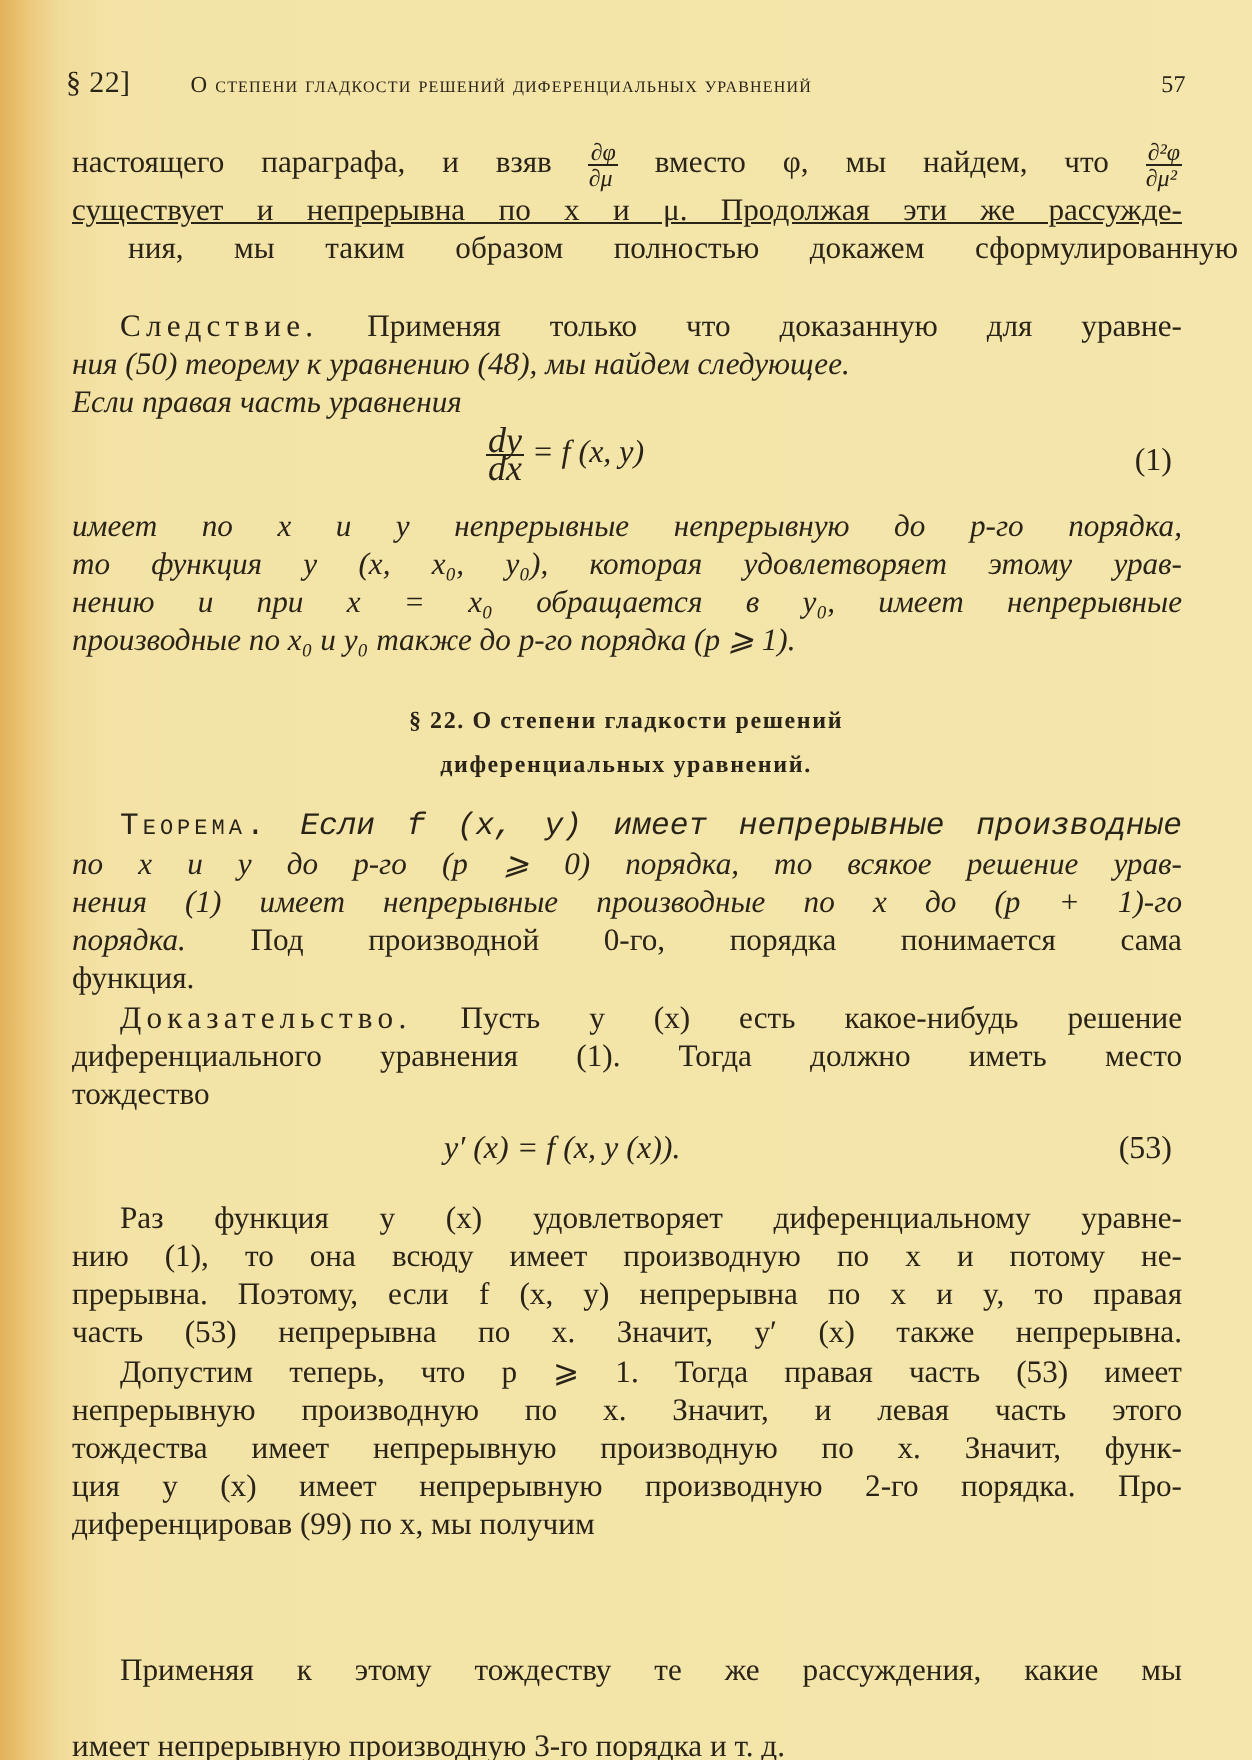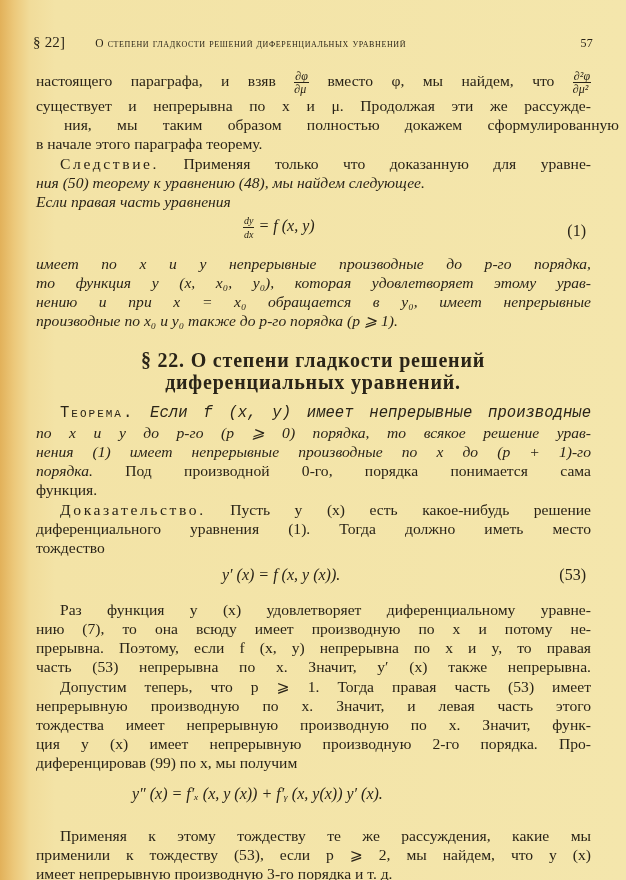--- a/index.html
+++ b/index.html
@@ -25,58 +25,57 @@
     }
     .line.last { text-align-last: left; }
     .line.ind { left: 60px; width: 531px; }
     .it { font-style: italic; }
     .sp { letter-spacing: 2.6px; }
     .frac { display: inline-block; vertical-align: middle; text-align: center; font-style: italic; font-size: 12px; line-height: 12px; }
     .frac .num { display: block; border-bottom: 1px solid #2a2418; padding: 0 1px; }
     .frac .den { display: block; }
     .eq { position: absolute; font-size: 16px; white-space: nowrap; }
     .eqno { position: absolute; font-size: 16px; right: 40px; }
-    .sec-title { position: absolute; left: 0; width: 626px; text-align: center; font-size: 20px; font-weight: bold; letter-spacing: 0.8px; line-height: 21px; }
+    .sec-title { position: absolute; left: 0; width: 626px; text-align: center; font-size: 12px; font-weight: bold; letter-spacing: 0.8px; line-height: 21px; }
     .sc { font-variant: small-caps; letter-spacing: 2px; }
   </style>
 </head>
 <body>
 
 <div class="page">
 
   <div class="runhead">
     <span>§ 22]</span>
     <span class="rh-title">О степени гладкости решений диференциальных уравнений</span>
     <span class="rh-page">57</span>
   </div>
 
   <div class="line" style="top:70px;">
     <span>настоящего параграфа, и взяв</span>
     <span class="frac"><span class="num">∂φ</span><span class="den">∂μ</span></span>
     <span>вместо φ, мы найдем, что</span>
     <span class="frac"><span class="num">∂²φ</span><span class="den">∂μ²</span></span>
   </div>
-  <div class="line" style="top:96px;">существует и непрерывна по x и μ. Продолжая эти же рассужде-</div>
+  <div class="line" style="top:96px;text-decoration:underline;">существует и непрерывна по x и μ. Продолжая эти же рассужде-</div>
   <div class="line" style="top:115px;margin-left:28px;">ния, мы таким образом полностью докажем сформулированную</div>
-  <div class="line last" style="top:134px;">в начале этого параграфа теорему.</div>
 
   <div class="line ind" style="top:154px;">
     <span class="sp">Следствие.</span>
     <span>Применяя только что доказанную для уравне-</span>
   </div>
   <div class="line last" style="top:173px;font-style:italic;">ния (50) теорему к уравнению (48), мы найдем следующее.</div>
   <div class="line last it" style="top:192px;">Если правая часть уравнения</div>
 
   <div class="eq" style="top:214px; left:243px;">
-    <span class="frac" style="font-size:10px;line-height:13px;"><span class="num">dy</span><span class="den">dx</span></span>
+    <span class="frac" style="font-size:18px;line-height:13px;"><span class="num">dy</span><span class="den">dx</span></span>
     <span class="it">= f (x, y)</span>
   </div>
   <div class="eqno" style="top:222px;">(1)</div>
 
-  <div class="line it" style="top:254px;">имеет по x и y непрерывные производные до p-го порядка,</div>
+  <div class="line it" style="top:254px;">имеет по x и y непрерывные непрерывную до p-го порядка,</div>
   <div class="line it" style="top:292px;">нению и при x = x₀ обращается в y₀, имеет непрерывные</div>
   <div class="line it" style="top:273px;">то функция y (x, x₀, y₀), которая удовлетворяет этому урав-</div>
   <div class="line last it" style="top:311px;">производные по x₀ и y₀ также до p-го порядка (p ⩾ 1).</div>
 
   <div class="sec-title" style="top:350px;">§ 22. О степени гладкости решений</div>
   <div class="sec-title" style="top:372px;">диференциальных уравнений.</div>
 
   <div class="line ind" style="top:404px;font-family:Liberation Mono, monospace;">
     <span class="sc">Теорема.</span>
     <span class="it">Если f (x, y) имеет непрерывные производные</span>
@@ -92,28 +91,26 @@
   <div class="line ind" style="top:500px;">
     <span class="sp">Доказательство.</span>
     <span>Пусть y (x) есть какое-нибудь решение</span>
   </div>
   <div class="line" style="top:519px;">диференциального уравнения (1). Тогда должно иметь место</div>
   <div class="line last" style="top:538px;">тождество</div>
   <div class="eq it" style="top:566px; left:222px;">y′ (x) = f (x, y (x)).</div>
   <div class="eqno" style="top:566px;">(53)</div>
 
   <div class="line ind" style="top:600px;">Раз функция y (x) удовлетворяет диференциальному уравне-</div>
-  <div class="line" style="top:619px;">нию (7), то она всюду имеет производную по x и потому не-</div>
+  <div class="line" style="top:619px;">нию (1), то она всюду имеет производную по x и потому не-</div>
   <div class="line" style="top:638px;">прерывна. Поэтому, если f (x, y) непрерывна по x и y, то правая</div>
   <div class="line" style="top:657px;">часть (53) непрерывна по x. Значит, y′ (x) также непрерывна.</div>
 
   <div class="line ind" style="top:677px;">Допустим теперь, что p ⩾ 1. Тогда правая часть (53) имеет</div>
   <div class="line" style="top:696px;">непрерывную производную по x. Значит, и левая часть этого</div>
   <div class="line" style="top:715px;">тождества имеет непрерывную производную по x. Значит, функ-</div>
   <div class="line" style="top:734px;">ция y (x) имеет непрерывную производную 2-го порядка. Про-</div>
   <div class="line last" style="top:753px;">диференцировав (99) по x, мы получим</div>
-  <div class="eq it" style="top:785px; left:132px;">y″ (x) = f′ₓ (x, y (x)) + f′ᵧ (x, y(x)) y′ (x).</div>
 
   <div class="line ind" style="top:826px;">Применяя к этому тождеству те же рассуждения, какие мы</div>
-  <div class="line" style="top:845px;">применили к тождеству (53), если p ⩾ 2, мы найдем, что y (x)</div>
   <div class="line last" style="top:864px;">имеет непрерывную производную 3-го порядка и т. д.</div>
 
 </div>
 
 </body></html>

